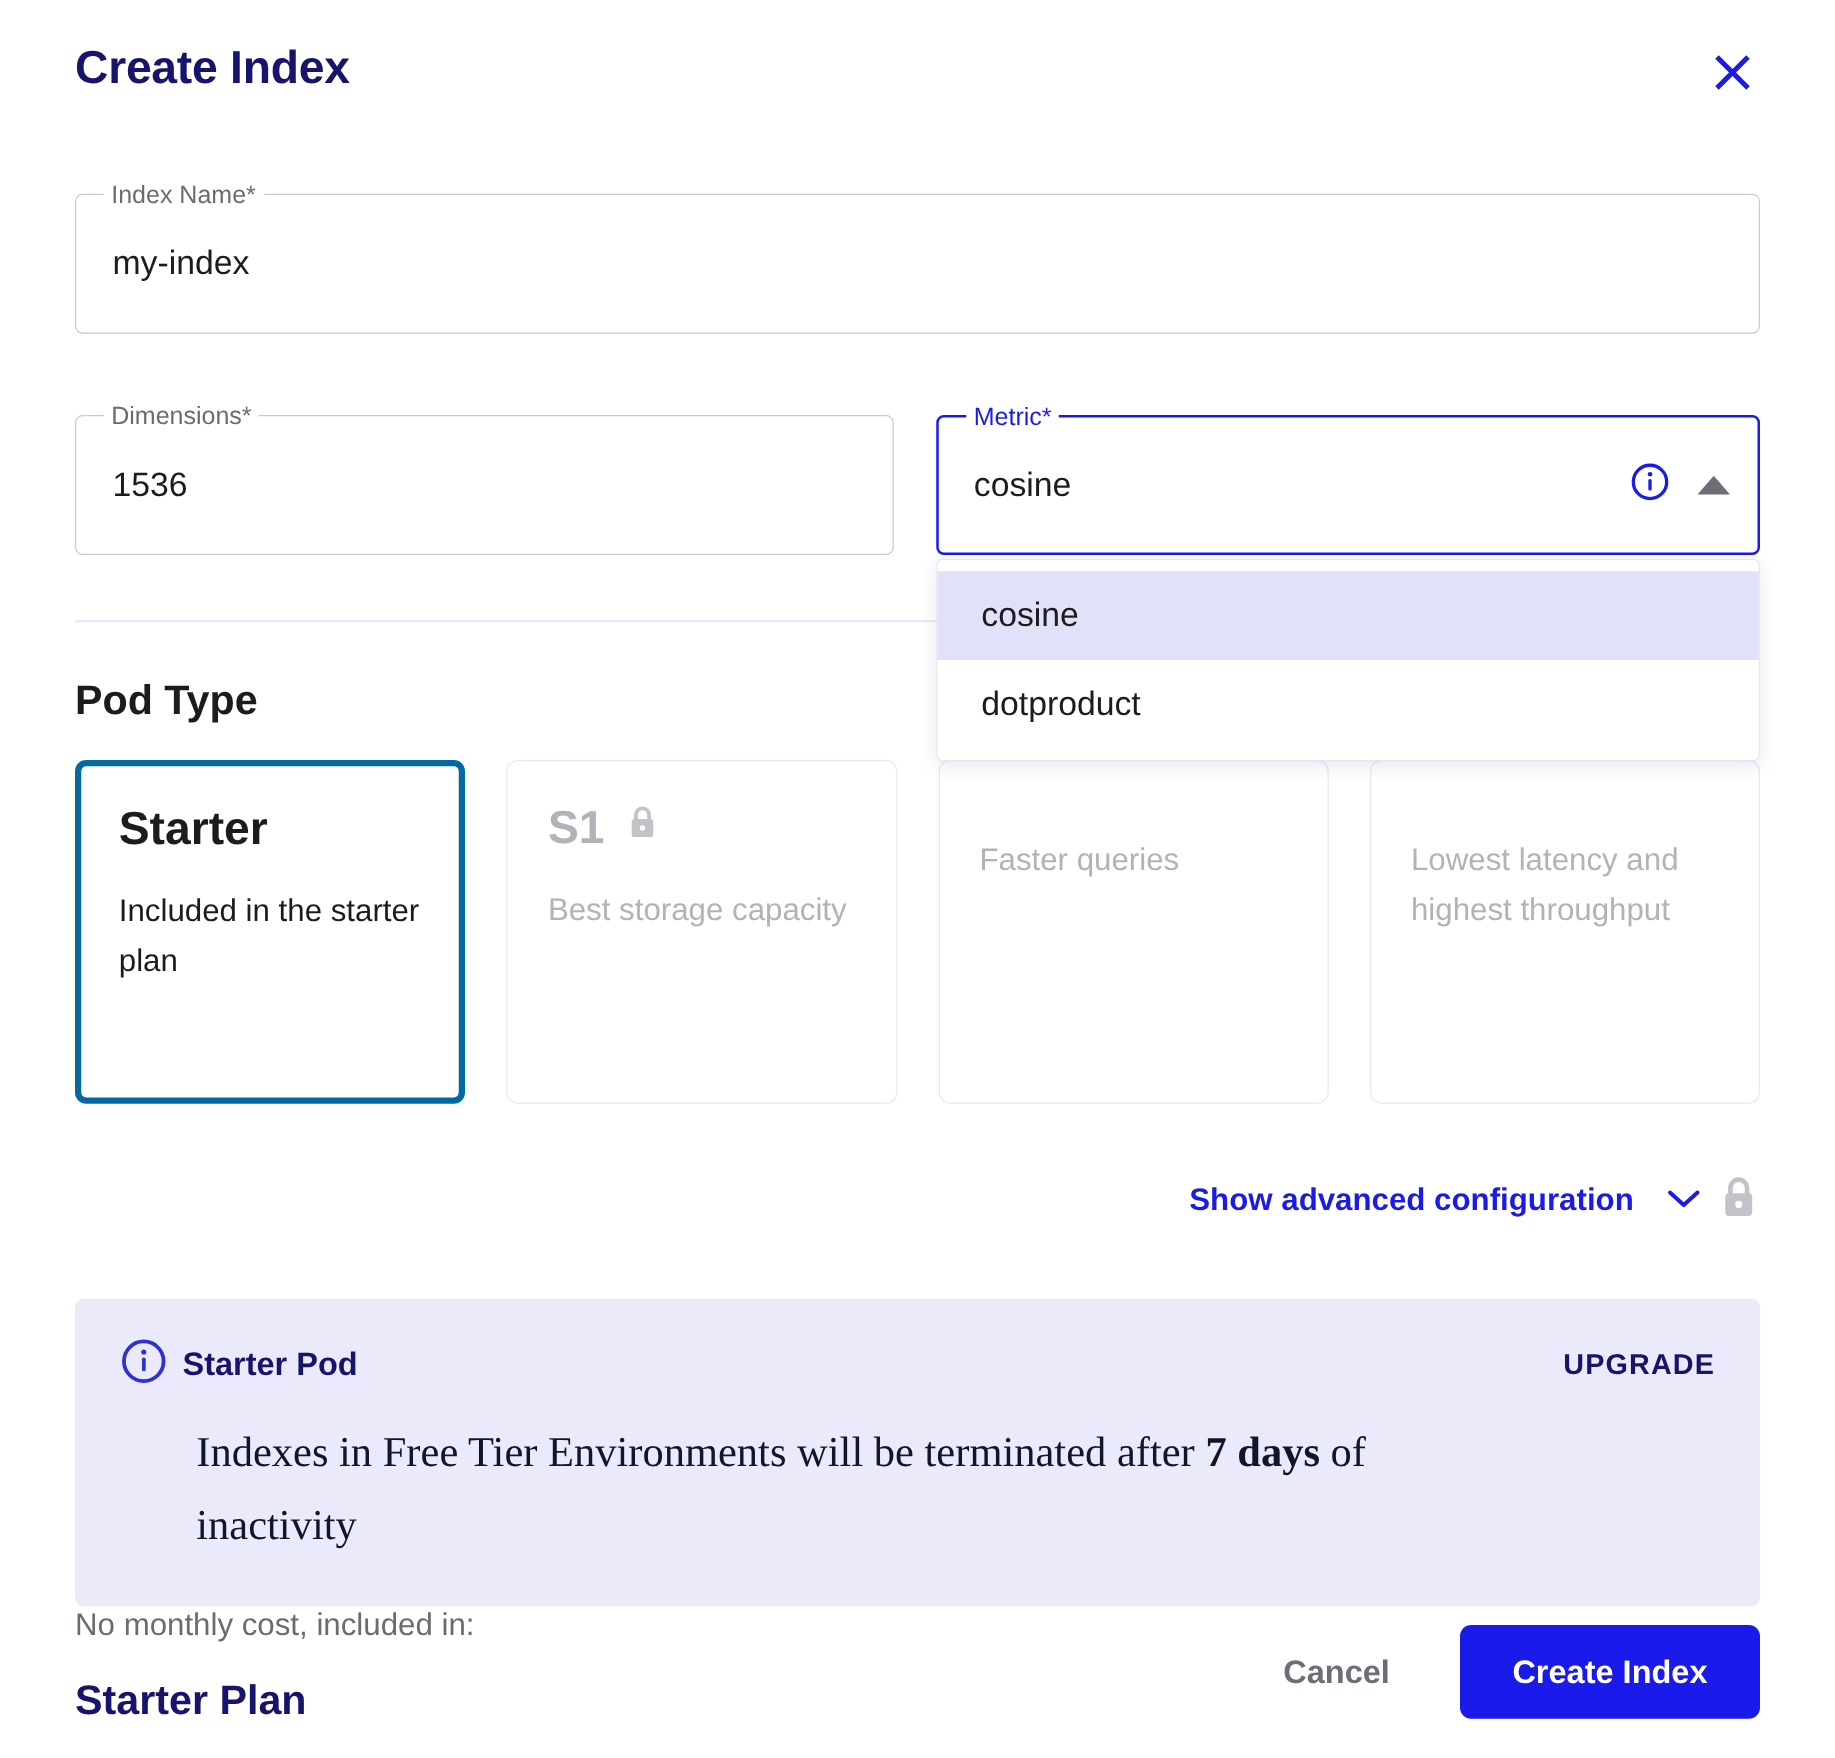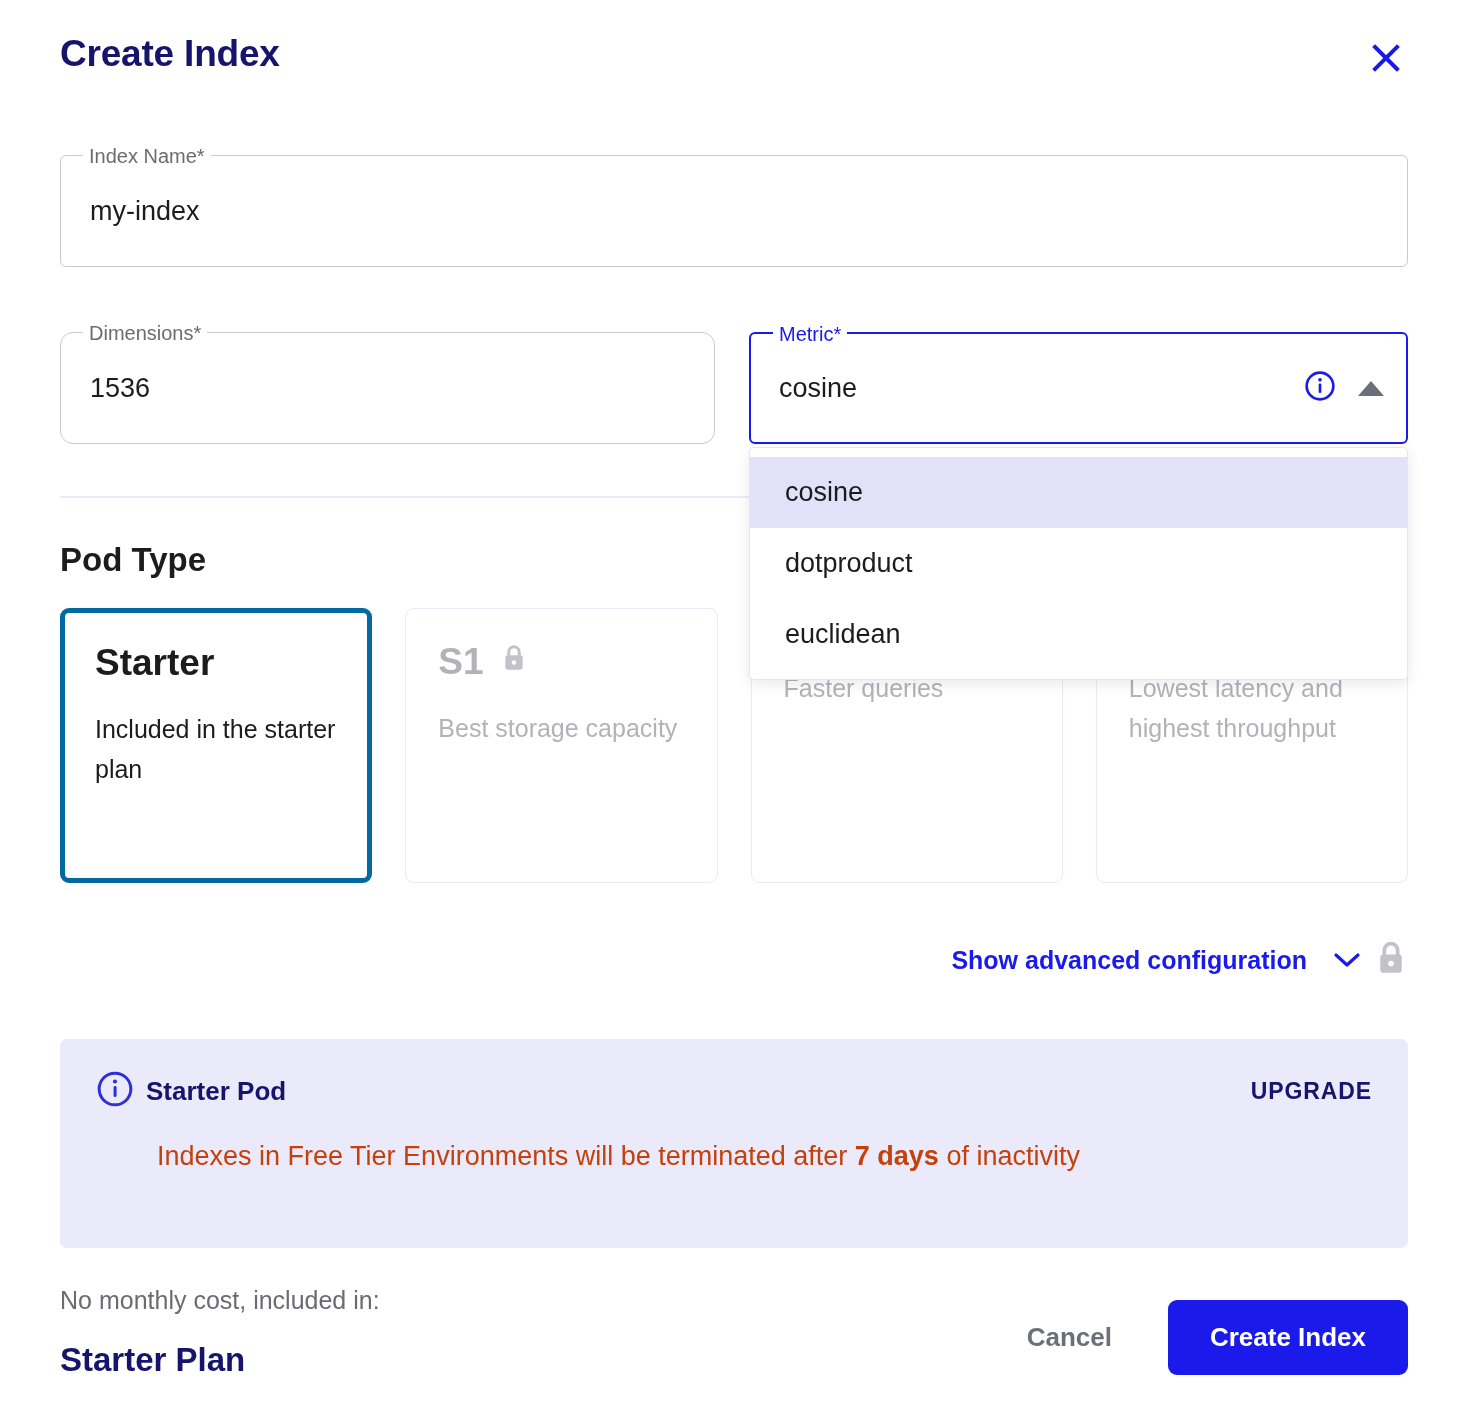--- a/index.html
+++ b/index.html
@@ -71,21 +71,21 @@
     left: 29px;
     top: 50%;
     transform: translateY(-50%);
     font-size: 27px;
     color: #1c1c1c;
     line-height: 1;
   }
   .field.focused .value { left: 28px; }
 
   #index-name-field { left: 60px; top: 155px; width: 1348px; height: 112px; }
-  #dimensions-field { left: 60px; top: 332px; width: 655px; height: 112px; border-radius: 13px; }
+  #dimensions-field { left: 60px; top: 332px; width: 655px; height: 112px; }
   #metric-field { left: 749px; top: 332px; width: 659px; height: 112px; }
 
   .field-adornments {
     position: absolute;
     right: 22px;
     top: 50%;
     transform: translateY(-50%);
     display: flex;
     align-items: center;
     gap: 22px;
@@ -227,24 +227,25 @@
   .banner-upgrade {
     font-size: 23px;
     font-weight: bold;
     letter-spacing: 0.9px;
     color: #16146b;
     cursor: pointer;
   }
   .banner-body {
     margin-top: 21px;
     margin-left: 61px;
-    font-size: 27px;
+    font-size: 34px;
     line-height: 1.72;
-    color: #c2410c;
+    color: #0f172a;
     max-width: 1010px;
+    font-family: Liberation Serif, serif;
   }
   .banner-body b { font-weight: bold; }
 
   
   .footer {
     position: absolute;
     left: 60px; top: 1286px;
     width: 1348px;
     display: flex;
     align-items: flex-end;
@@ -367,21 +368,20 @@
       <div class="pod-name">
         <span></span>
       </div>
       <div class="pod-desc">Lowest latency and highest throughput</div>
     </div>
   </div>
 
   <div class="dropdown">
     <div class="dropdown-item selected">cosine</div>
     <div class="dropdown-item">dotproduct</div>
-    <div class="dropdown-item">euclidean</div>
   </div>
 
   <div class="advanced-row">
     <div class="advanced-link">
       <span>Show advanced configuration</span>
       <span class="chevron-down">
         <svg width="28" height="18" viewBox="0 0 28 18" aria-hidden="true">
           <path d="M3 4 L14 14 L25 4" fill="none" stroke="#1a1aeb" stroke-width="3.2" stroke-linecap="round" stroke-linejoin="round"></path>
         </svg>
       </span>

